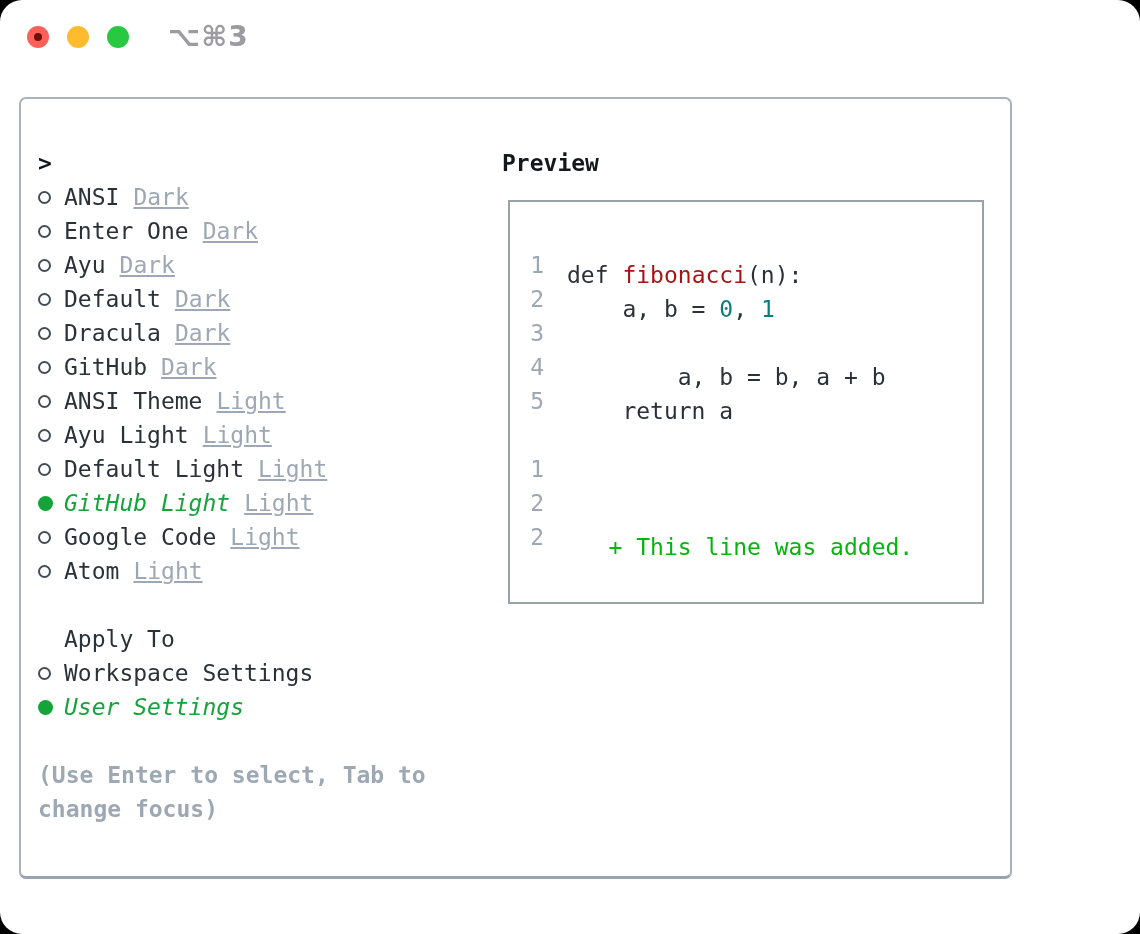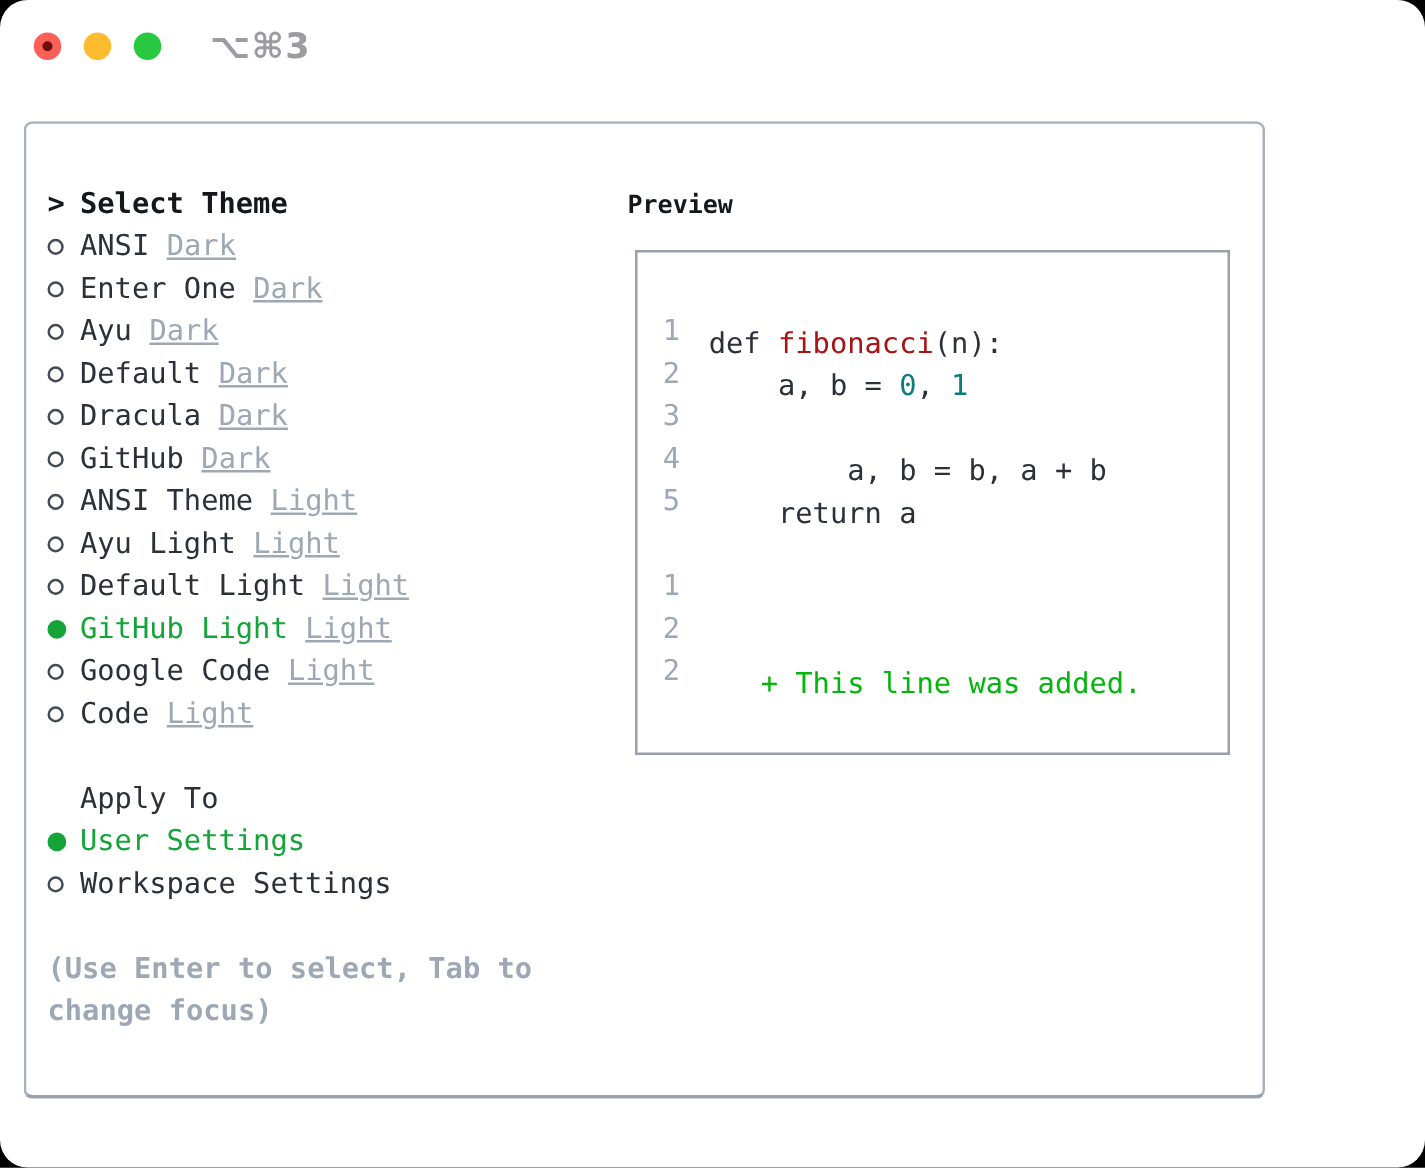--- a/index.html
+++ b/index.html
@@ -20,26 +20,26 @@
          border:2px solid #a9b2bc;border-bottom:3px solid #99a2ae;border-radius:7px;background:#fff;}
   
   .leftcol{position:absolute;left:17px;top:47px;font-size:23px;line-height:34px;}
   .row{display:flex;align-items:center;height:34px;white-space:pre;}
   .slot{width:26px;display:flex;align-items:center;flex:none;}
   .bullet{width:13px;height:13px;border-radius:50%;border:2px solid #454c55;box-sizing:border-box;background:transparent;}
   .bullet.on{width:15px;height:15px;border:none;background:var(--selected-green);}
   .chev{font-weight:bold;color:#14181d;}
   .hdr{font-weight:bold;color:#14181d;}
   .tname{color:var(--code-text);}
-  .row.sel .tname{color:var(--selected-green);}
+  .row.sel .tname{color:var(--selected-green);font-style:italic;}
   .tvar{color:var(--muted-gray);padding-left:14px;text-decoration:underline;}
   .spacer{height:34px;}
   .help{color:var(--muted-gray);max-width:434px;white-space:normal;font-weight:bold;}
   
-  .ptitle{position:absolute;left:481px;top:47px;font-size:20px;line-height:34px;font-weight:bold;color:#14181d;}
+  .ptitle{position:absolute;left:481px;top:47px;font-size:23px;line-height:34px;font-weight:bold;color:#14181d;}
   .pbox{position:absolute;left:487px;top:101px;width:476px;height:404px;box-sizing:border-box;
         border:2px solid #99a1ab;background:#fff;padding:46px 0 0 20px;overflow:hidden;}
   .crow{display:flex;height:34px;line-height:34px;font-size:23px;white-space:pre;}
   .lnum{flex:none;width:14px;text-align:right;color:var(--muted-gray);}
   .ctext{margin-left:23px;margin-top:10px;}
 </style>
 </head>
 <body>
 
 <div class="window">
@@ -51,48 +51,47 @@
       <span class="light green"></span>
     </div>
     <span class="wtitle">⌥⌘3</span>
   </div>
 
   <div class="panel">
 
     <div class="leftcol">
       <div class="row">
         <span class="slot"><span class="chev">&gt;</span></span>
-        <span class="hdr">Select Theme</span>
       </div>
 
       <div id="theme-list">
           <div class="row"><span class="slot"><span class="bullet"></span></span><span class="tname">ANSI</span><span class="tvar">Dark</span></div>
           <div class="row"><span class="slot"><span class="bullet"></span></span><span class="tname">Enter One</span><span class="tvar">Dark</span></div>
           <div class="row"><span class="slot"><span class="bullet"></span></span><span class="tname">Ayu</span><span class="tvar">Dark</span></div>
           <div class="row"><span class="slot"><span class="bullet"></span></span><span class="tname">Default</span><span class="tvar">Dark</span></div>
           <div class="row"><span class="slot"><span class="bullet"></span></span><span class="tname">Dracula</span><span class="tvar">Dark</span></div>
           <div class="row"><span class="slot"><span class="bullet"></span></span><span class="tname">GitHub</span><span class="tvar">Dark</span></div>
           <div class="row"><span class="slot"><span class="bullet"></span></span><span class="tname">ANSI Theme</span><span class="tvar">Light</span></div>
           <div class="row"><span class="slot"><span class="bullet"></span></span><span class="tname">Ayu Light</span><span class="tvar">Light</span></div>
           <div class="row"><span class="slot"><span class="bullet"></span></span><span class="tname">Default Light</span><span class="tvar">Light</span></div>
           <div class="row sel"><span class="slot"><span class="bullet on"></span></span><span class="tname">GitHub Light</span><span class="tvar">Light</span></div>
           <div class="row"><span class="slot"><span class="bullet"></span></span><span class="tname">Google Code</span><span class="tvar">Light</span></div>
-          <div class="row"><span class="slot"><span class="bullet"></span></span><span class="tname">Code</span><span class="tvar">Light</span></div>
+          <div class="row"><span class="slot"><span class="bullet"></span></span><span class="tname">Atom</span><span class="tvar">Light</span></div>
         </div>
 
       <div class="spacer"></div>
 
       <div class="row">
         <span class="slot"></span>
         <span class="tname">Apply To</span>
       </div>
 
       <div id="apply-list">
+          <div class="row"><span class="slot"><span class="bullet"></span></span><span class="tname">Workspace Settings</span></div>
           <div class="row sel"><span class="slot"><span class="bullet on"></span></span><span class="tname">User Settings</span></div>
-          <div class="row"><span class="slot"><span class="bullet"></span></span><span class="tname">Workspace Settings</span></div>
         </div>
 
       <div class="spacer"></div>
 
       <div class="help">(Use Enter to select, Tab to change focus)</div>
     </div>
 
     <div class="ptitle">Preview</div>
 
     <div class="pbox">

